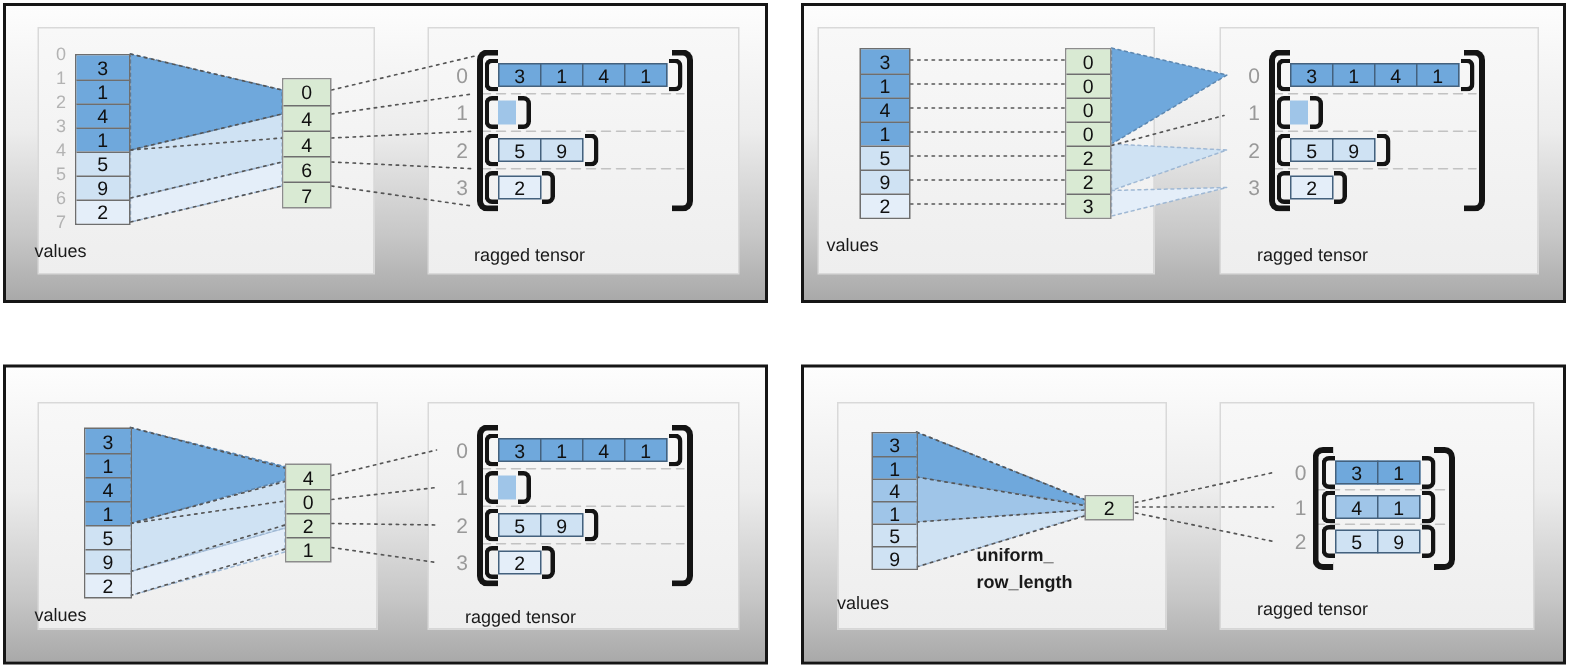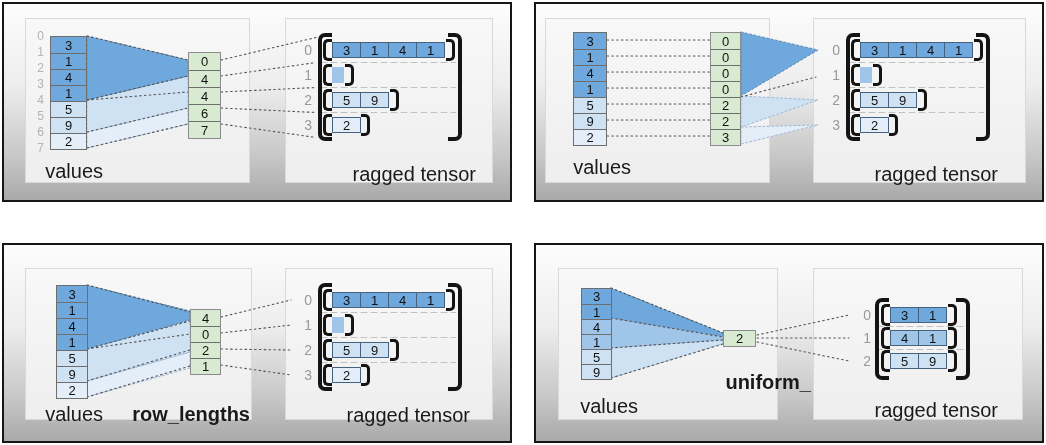--- a/index.html
+++ b/index.html
@@ -17,21 +17,21 @@
   .p15 .ccell{height:14px}
   .p15 .ccell:first-child{height:15px}
   .g17 .ccell{height:16px}
   .g17 .ccell:first-child{height:17px}
   .vdark{background:#6fa8dc}.vmed{background:#9fc5e8}.vlight{background:#cfe2f3}
   .vpale{background:#e4eef9}.gcell{background:#d9ead3}
   .idx{position:absolute;width:18px;height:16px;font-size:12px;color:#b3b3b3;
        text-align:right;line-height:16px}
   .rowlab{position:absolute;width:20px;height:16px;font-size:14px;color:#999;
           text-align:right;line-height:16px}
-  .lab{position:absolute;font-size:20px;color:#1a1a1a;text-align:right}
+  .lab{position:absolute;font-size:12px;color:#1a1a1a;text-align:left}
   .b{font-weight:bold}
   .rrow{position:absolute;display:flex}
   .rcell{box-sizing:border-box;width:29px;height:16px;margin-left:-1px;border:1px solid #44617d;
          display:flex;align-items:center;justify-content:center;font-size:13px;color:#111}
   .rcell:first-child{margin-left:0}
   .esq{position:absolute;width:12px;height:16px;background:#9fc5e8}
   .bl,.br{position:absolute;box-sizing:border-box;width:9px;height:22px;border:3.5px solid #141414}
   .bl{border-right:none;border-radius:5px 0 0 5px}
   .br{border-left:none;border-radius:0 5px 5px 0}
   .obl,.obr{position:absolute;box-sizing:border-box;width:14px;height:108px;border:4px solid #141414}
@@ -289,21 +289,20 @@
   </div>
 
   <div class="col" style="left:190px;top:309px;width:29px;border-color:#8c8c8c">
     <div class="ccell gcell">4</div>
     <div class="ccell gcell">0</div>
     <div class="ccell gcell">2</div>
     <div class="ccell gcell">1</div>
   </div>
 
   <span class="lab" style="left:23px;top:403px;width:80px">values</span>
-  <span class="lab b" style="left:130px;top:403px;width:120px">row_lengths</span>
   <span class="lab" style="left:310px;top:404px;width:160px">ragged tensor</span>
 
   <span class="rowlab" style="left:292px;top:292px">0</span>
   <span class="rowlab" style="left:292px;top:317px">1</span>
   <span class="rowlab" style="left:292px;top:342px">2</span>
   <span class="rowlab" style="left:292px;top:367px">3</span>
 
   <div class="obl" style="left:318px;top:283px"></div>
   <div class="obr" style="left:448px;top:283px"></div>
 
@@ -340,22 +339,23 @@
     <div class="ccell vmed">1</div>
     <div class="ccell vlight">5</div>
     <div class="ccell vlight">9</div>
   </div>
 
   <div class="col p15" style="left:723px;top:330px;width:31px;border-color:#8c8c8c">
     <div class="ccell gcell">2</div>
   </div>
 
   <span class="lab" style="left:558px;top:395px;width:80px">values</span>
-  <div class="lab b" style="left:651px;top:373px;width:160px;line-height:18px">
+  <div class="lab b" style="left:651px;top:361px;width:160px;line-height:18px">
     <span style="display:block">uniform_</span>
+    <span style="display:block">row_length</span>
   </div>
   <span class="lab" style="left:838px;top:399px;width:160px">ragged tensor</span>
 
   <span class="rowlab" style="left:851px;top:307px">0</span>
   <span class="rowlab" style="left:851px;top:330px">1</span>
   <span class="rowlab" style="left:851px;top:353px">2</span>
 
   <div class="obl obs" style="left:875px;top:298px"></div>
   <div class="obr obs" style="left:956px;top:298px"></div>
 

